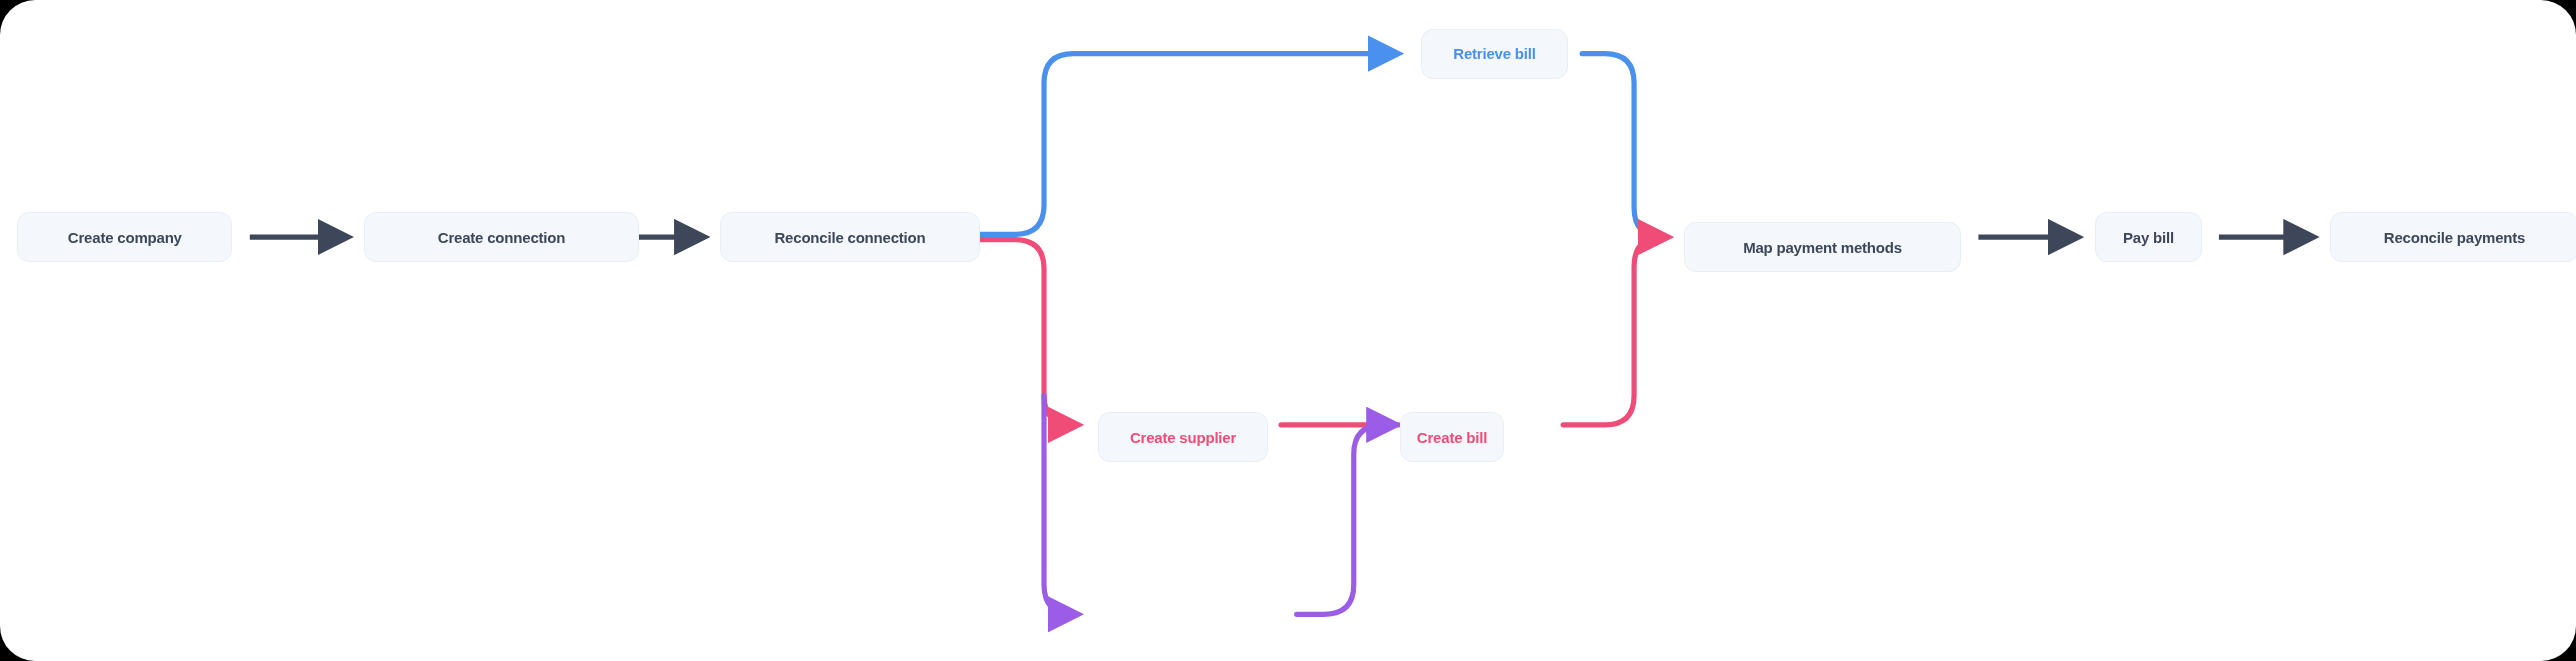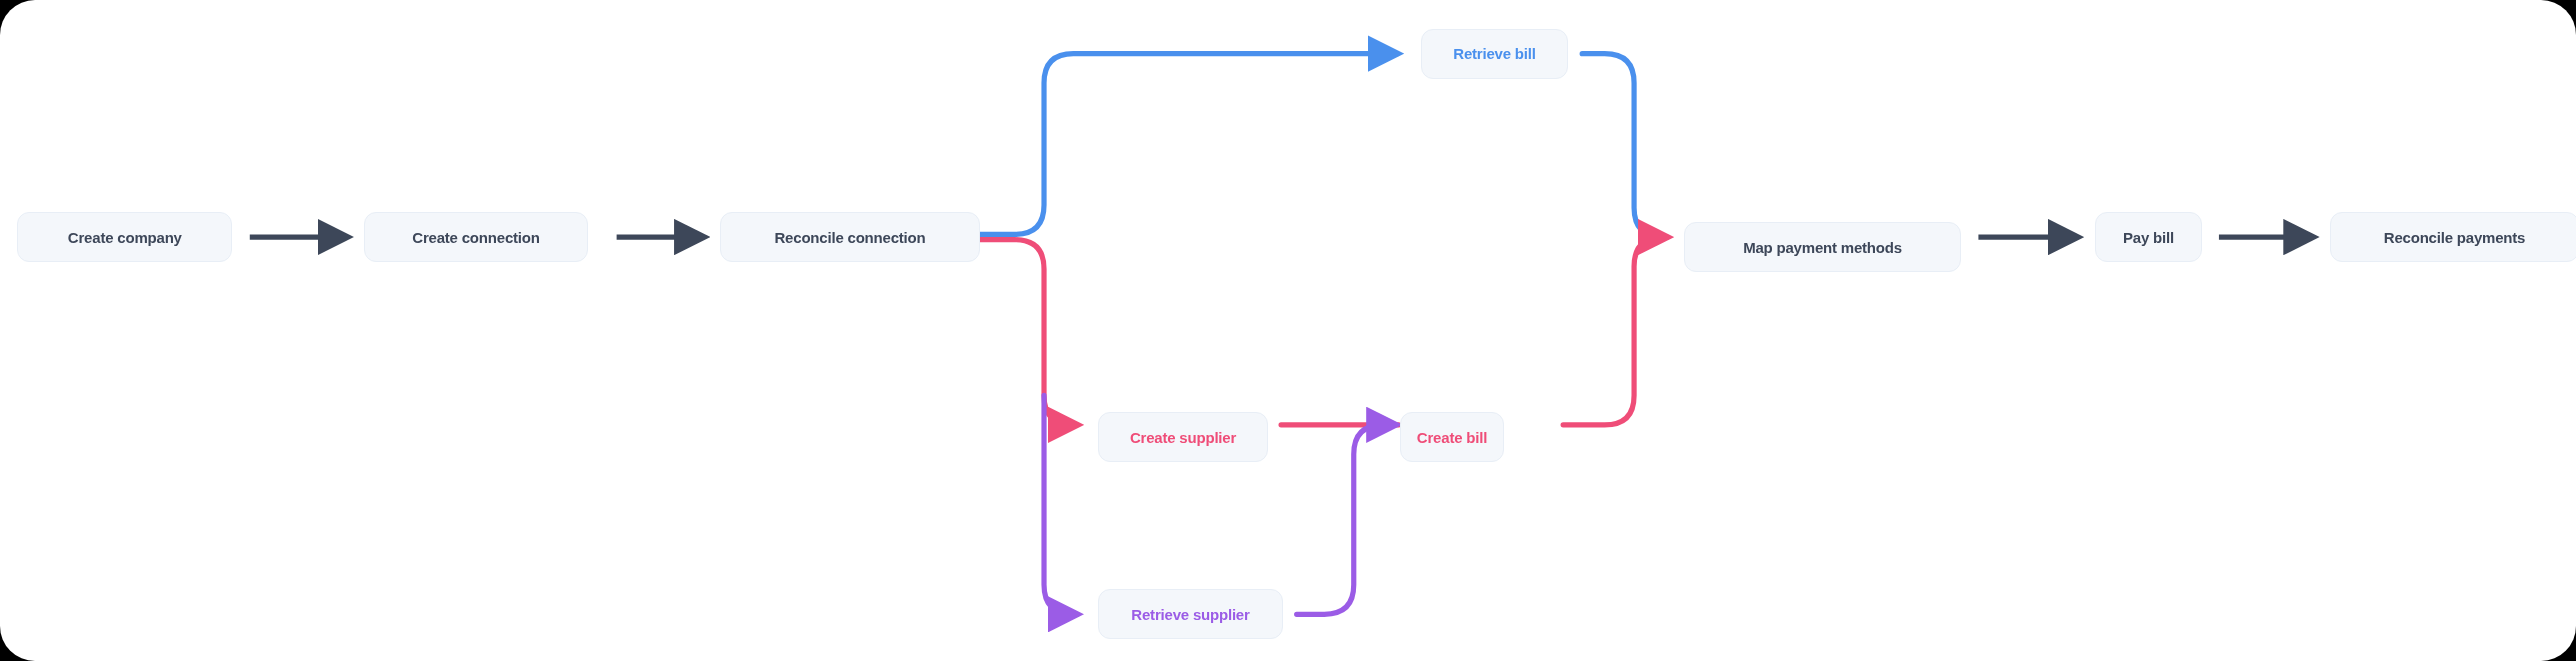--- a/index.html
+++ b/index.html
@@ -82,31 +82,30 @@
 
     <path d="M1806,491 L1854,491 Q1888,491 1888,457 L1888,308 Q1888,274 1922,274 L1926,274" fill="none" stroke="#ef4d78" stroke-width="6" stroke-linecap="round" marker-end="url(#ah-pink)"></path>
 
     <path d="M2286,274 L2400,274" fill="none" stroke="#3d4759" stroke-width="6" marker-end="url(#ah-dark)"></path>
 
     <path d="M2564,274 L2672,274" fill="none" stroke="#3d4759" stroke-width="6" marker-end="url(#ah-dark)"></path>
   </svg>
 
   <div class="node" style="left:17.3px;  top:212px; width:215px;text-align:center;">Create company</div>
 
-  <div class="node" style="left:364px; top:212px; width:224px;">Create connection</div>
+  <div class="node" style="left:364px; top:212px; width:275px;">Create connection</div>
 
   <div class="node" style="left:720px; top:212px; width:260px;">Reconcile connection</div>
 
   <div class="node blue" style="left:1421px; top:28.6px; width:147px;">Retrieve bill</div>
 
   <div class="node pink" style="left:1098px; top:400px; width:170px;">Create supplier</div>
 
   <div class="node pink" style="left:1400px; top:400px; width:104px;">Create bill</div>
 
-  <div class="node purple" style="left:1098px; top:589px; width:185px;">Retrieve supplier</div>
 
   <div class="node" style="left:1684px; top:212px; width:277px;margin-top:10px;">Map payment methods</div>
 
   <div class="node" style="left:2095px; top:212px; width:107px;">Pay bill</div>
 
   <div class="node" style="left:2330px; top:212px; width:249px;">Reconcile payments</div>
 
 </div>
 
 

